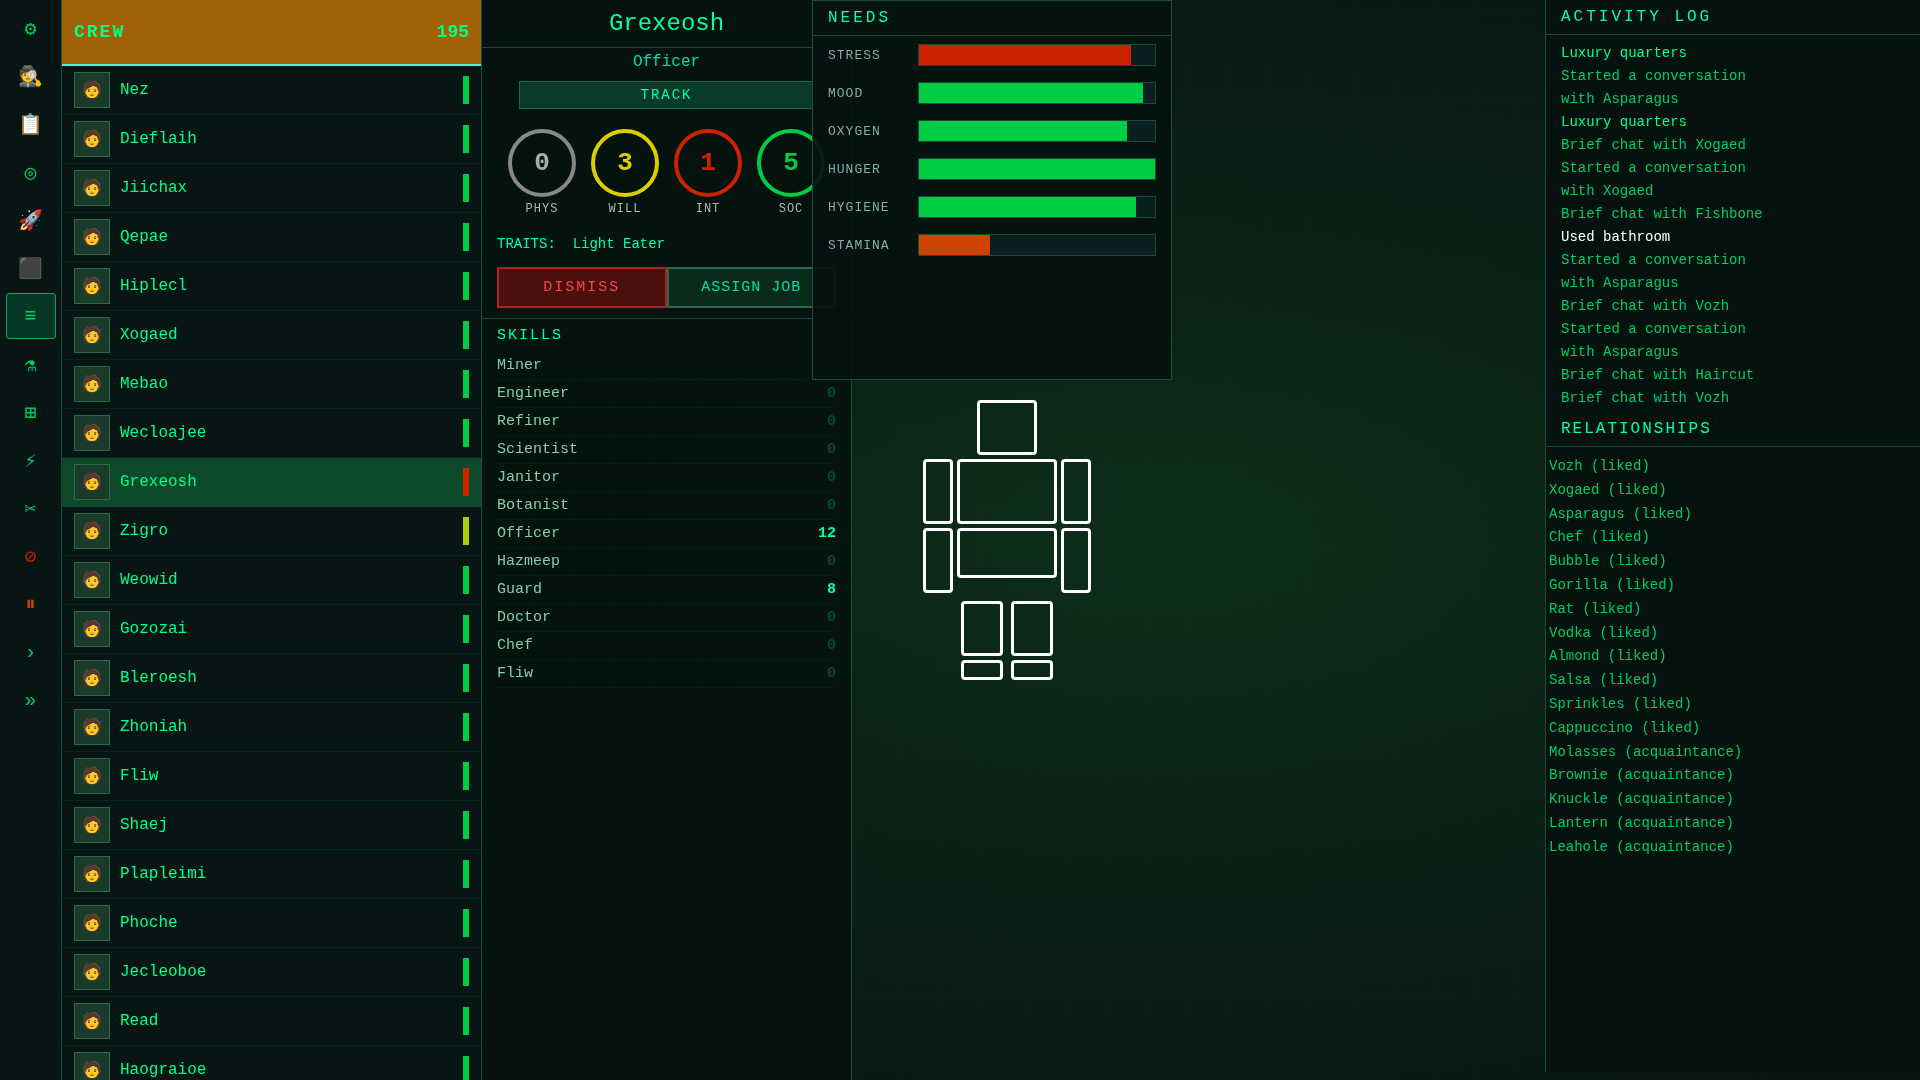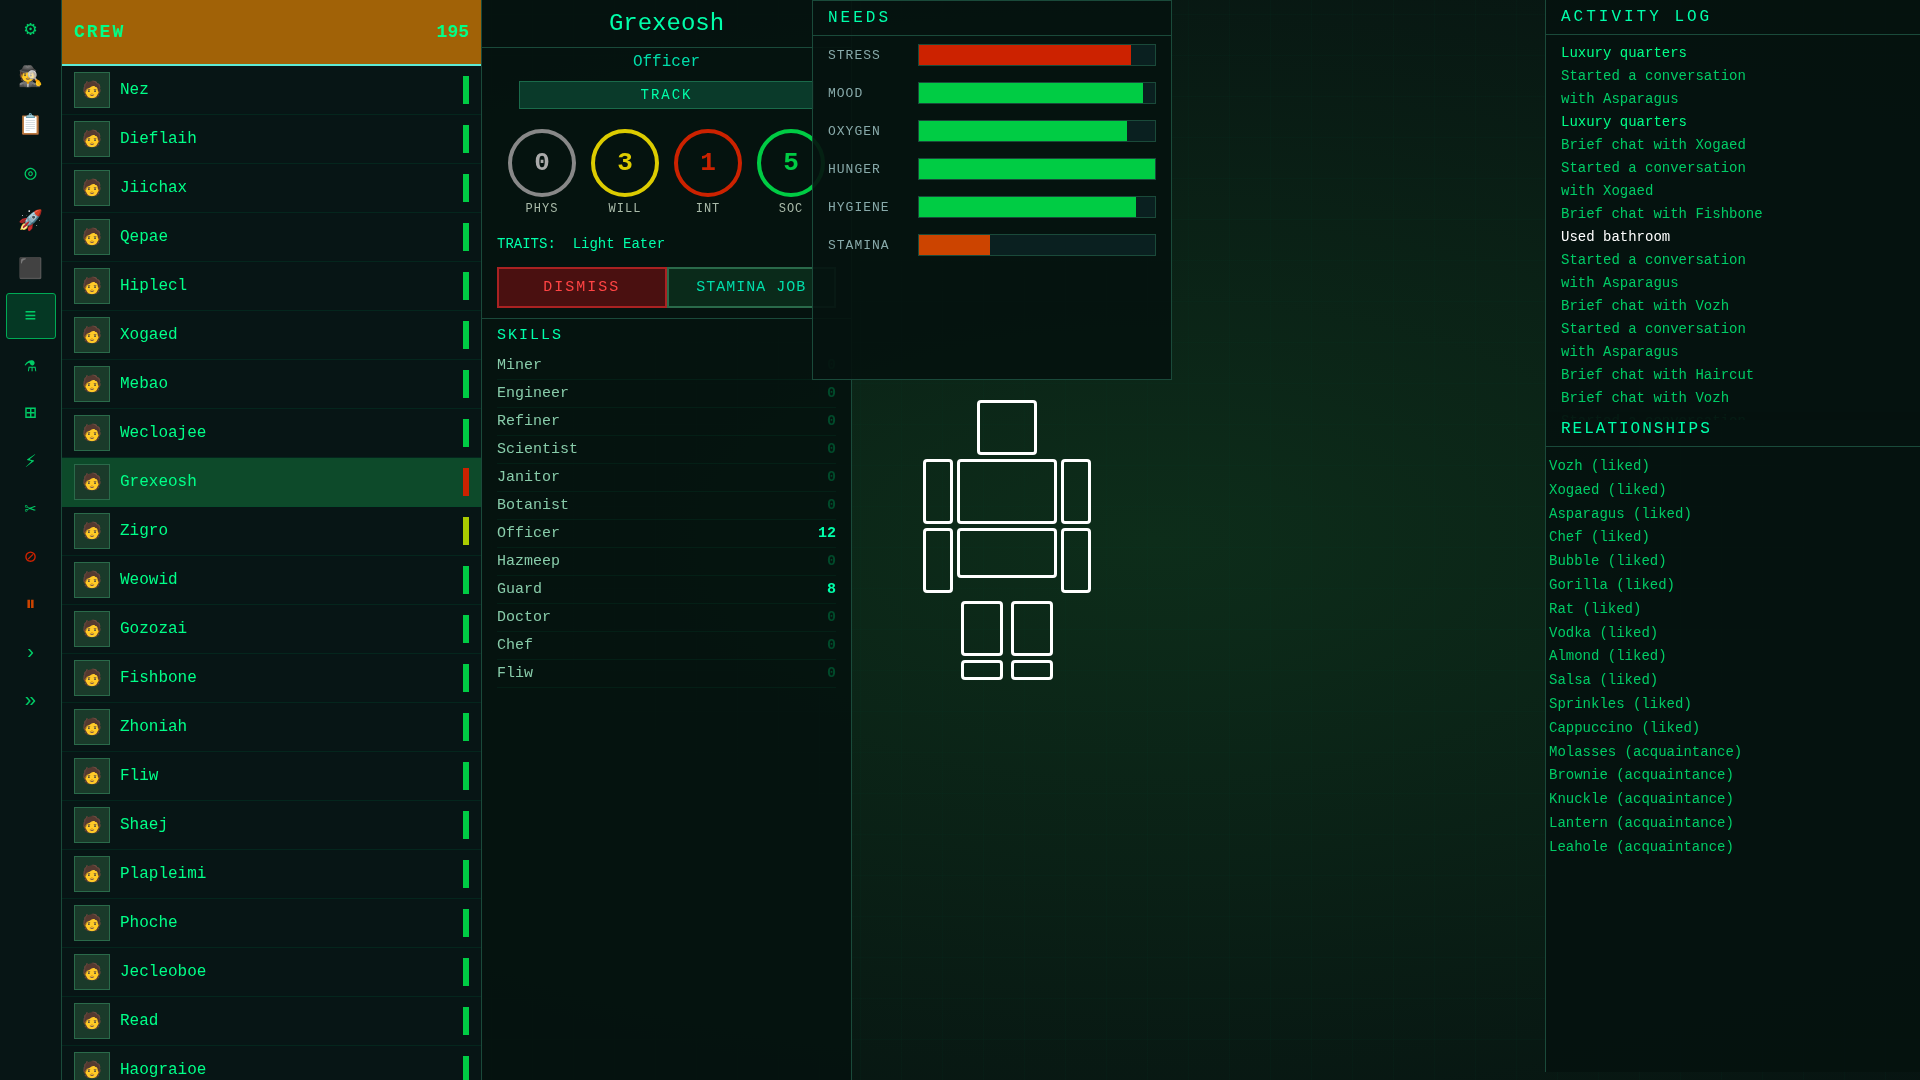--- a/index.html
+++ b/index.html
@@ -479,21 +479,21 @@
     <span class="crew-name">Weowid</span>
     <div class="crew-bar "></div>
   </div>
       <div class="crew-item">
     <div class="crew-avatar">🧑</div>
     <span class="crew-name">Gozozai</span>
     <div class="crew-bar "></div>
   </div>
       <div class="crew-item">
     <div class="crew-avatar">🧑</div>
-    <span class="crew-name">Fishbone</span>
+    <span class="crew-name">Bleroesh</span>
     <div class="crew-bar "></div>
   </div>
       <div class="crew-item">
     <div class="crew-avatar">🧑</div>
     <span class="crew-name">Zhoniah</span>
     <div class="crew-bar "></div>
   </div>
       <div class="crew-item">
     <div class="crew-avatar">🧑</div>
     <span class="crew-name">Fliw</span>
@@ -564,21 +564,21 @@
     </div>
   </div>
 
   <div class="traits-row">
     <span>TRAITS:</span>
     &nbsp;<span style="color:#00ffaa;">Light Eater</span>
   </div>
 
   <div class="action-btns">
     <button class="btn-dismiss">DISMISS</button>
-    <button class="btn-assign">STAMINA JOB</button>
+    <button class="btn-assign">ASSIGN JOB</button>
   </div>
 
   <div class="skills-header">SKILLS</div>
   <div class="skills-list" id="skills-list">
       <div class="skill-row">
     <span class="skill-name">Miner</span>
     <span class="skill-val zero">0</span>
   </div>
       <div class="skill-row">
     <span class="skill-name">Engineer</span>

